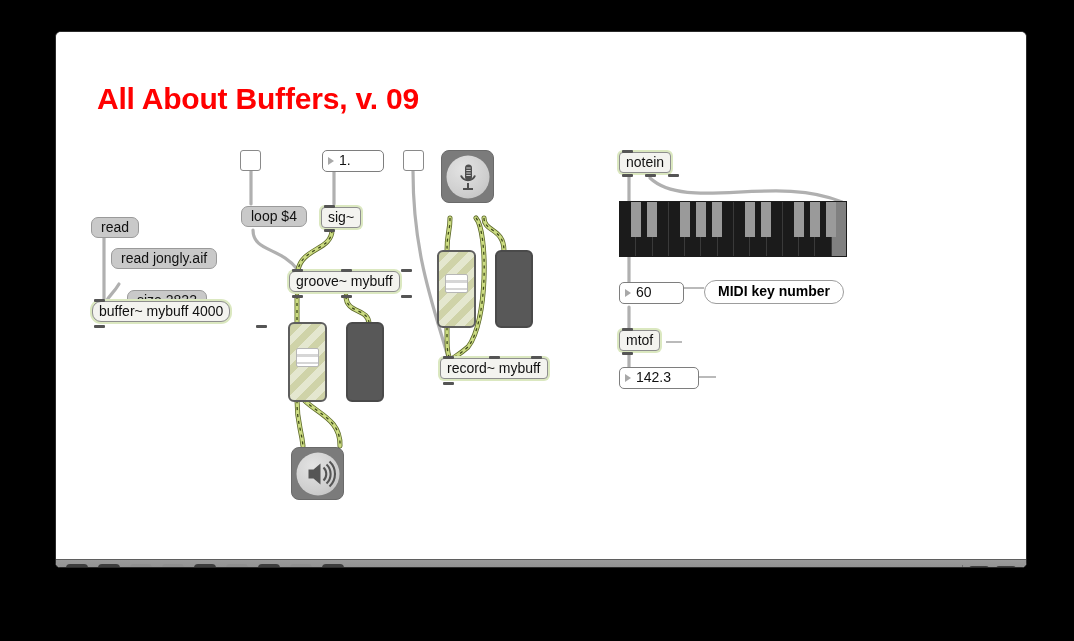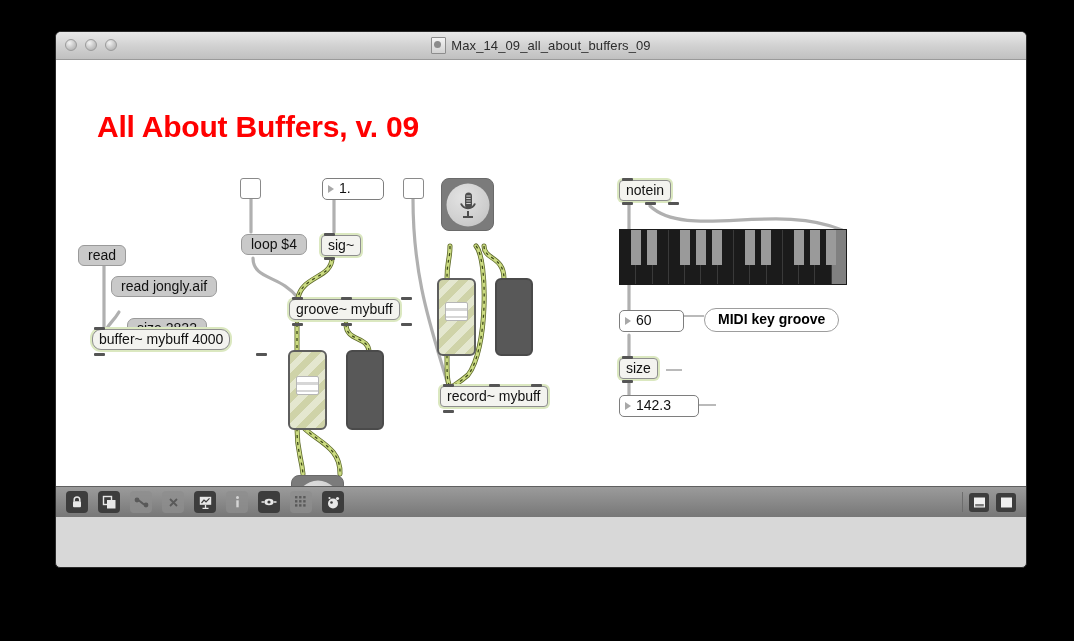--- a/index.html
+++ b/index.html
@@ -78,21 +78,21 @@
   }
   #win-title {
     font-size: 13px;
     color: #2c2c2c;
     letter-spacing: 0.1px;
   }
 
   
   #canvas {
     position: relative;
-    height: 426px;
+    height: 527px;
     background: #ffffff;
     overflow: hidden;
   }
 
   
   #patch-title {
     position: absolute;
     left: 41px; top: 50px;
     font-size: 30px;
     font-weight: bold;
@@ -326,31 +326,20 @@
     height: 0px;
   }
 </style>
 </head>
 <body>
 
 <div id="screen">
 
   <div id="window">
 
-    <div id="titlebar">
-      <div class="tl-lights">
-        <div class="tl"></div>
-        <div class="tl"></div>
-        <div class="tl"></div>
-      </div>
-      <div id="title-wrap">
-        <div id="doc-icon"></div>
-        <div id="win-title">Max_14_09_all_about_buffers_09</div>
-      </div>
-    </div>
 
     <div id="canvas">
 
       <svg id="cables" viewBox="0 0 970 477" preserveAspectRatio="none">
         <defs>
           <linearGradient id="sigstripe" x1="0" y1="0" x2="0" y2="1">
             <stop offset="0%" stop-color="#c6d77a"></stop>
             <stop offset="100%" stop-color="#a8bb52"></stop>
           </linearGradient>
         </defs>
@@ -414,21 +403,21 @@
         <path d="M 391 295 C 391 315, 391 318, 393 325" stroke="#ccdc82" stroke-width="3.4" fill="none" stroke-linecap="round"></path>
         <path d="M 391 295 C 391 315, 391 318, 393 325" stroke="#3f4a1c" stroke-width="1.3" fill="none" stroke-dasharray="3 4"></path>
 
         <path d="M 420 186 C 432 200, 432 290, 412 315 C 404 322, 400 324, 397 326" stroke="#5f6b2c" stroke-width="5" fill="none" stroke-linecap="round"></path>
         <path d="M 420 186 C 432 200, 432 290, 412 315 C 404 322, 400 324, 397 326" stroke="#ccdc82" stroke-width="3.4" fill="none" stroke-linecap="round"></path>
         <path d="M 420 186 C 432 200, 432 290, 412 315 C 404 322, 400 324, 397 326" stroke="#3f4a1c" stroke-width="1.3" fill="none" stroke-dasharray="3 4"></path>
       </svg>
 
       <div id="patch-title">All About Buffers, v. 09</div>
 
-      <div class="msg" style="left:22px; top:185px;border-radius:6px;">read</div>
+      <div class="msg" style="left:35px; top:185px;">read</div>
 
       <div class="msg" style="left:55px; top:216px;">read jongly.aif</div>
 
       <div class="msg" style="left:71px; top:258px;">size 2822</div>
 
       <div class="obj" style="left:36px; top:269px;border-radius:9px;">buffer~ mybuff 4000</div>
 
       <div class="toggle" style="left:184px; top:118px;"></div>
 
       <div class="numbox" style="left:266px; top:118px; width:62px;">1.</div>
@@ -501,23 +490,23 @@
         <div class="bk" style="left:76px;  width:10px; height:35px;"></div>
         <div class="bk" style="left:92px;  width:10px; height:35px;"></div>
         <div class="bk" style="left:125px; width:10px; height:35px;"></div>
         <div class="bk" style="left:141px; width:10px; height:35px;"></div>
         <div class="bk" style="left:174px; width:10px; height:35px;"></div>
         <div class="bk" style="left:190px; width:10px; height:35px;"></div>
         <div class="bk" style="left:206px; width:10px; height:35px;"></div>
       </div>
 
       <div class="numbox" style="left:563px; top:250px; width:65px;">60</div>
-      <div class="comment" style="left:648px; top:248px;">MIDI key groove</div>
-
-      <div class="obj nohalo" style="left:563px; top:298px; box-shadow:0 0 0 2px #dbe8c0;">size</div>
+      <div class="comment" style="left:648px; top:248px;">MIDI key number</div>
+
+      <div class="obj nohalo" style="left:563px; top:298px; box-shadow:0 0 0 2px #dbe8c0;">mtof</div>
 
       <div class="numbox" style="left:563px; top:335px; width:80px;">142.3</div>
 
       <div class="io" style="left:38px;  top:267px;"></div>
       <div class="io" style="left:38px;  top:293px;"></div>
       <div class="io" style="left:200px; top:293px;"></div>
 
       <div class="io" style="left:236px; top:237px;"></div>
       <div class="io" style="left:285px; top:237px;"></div>
       <div class="io" style="left:345px; top:237px;"></div>

